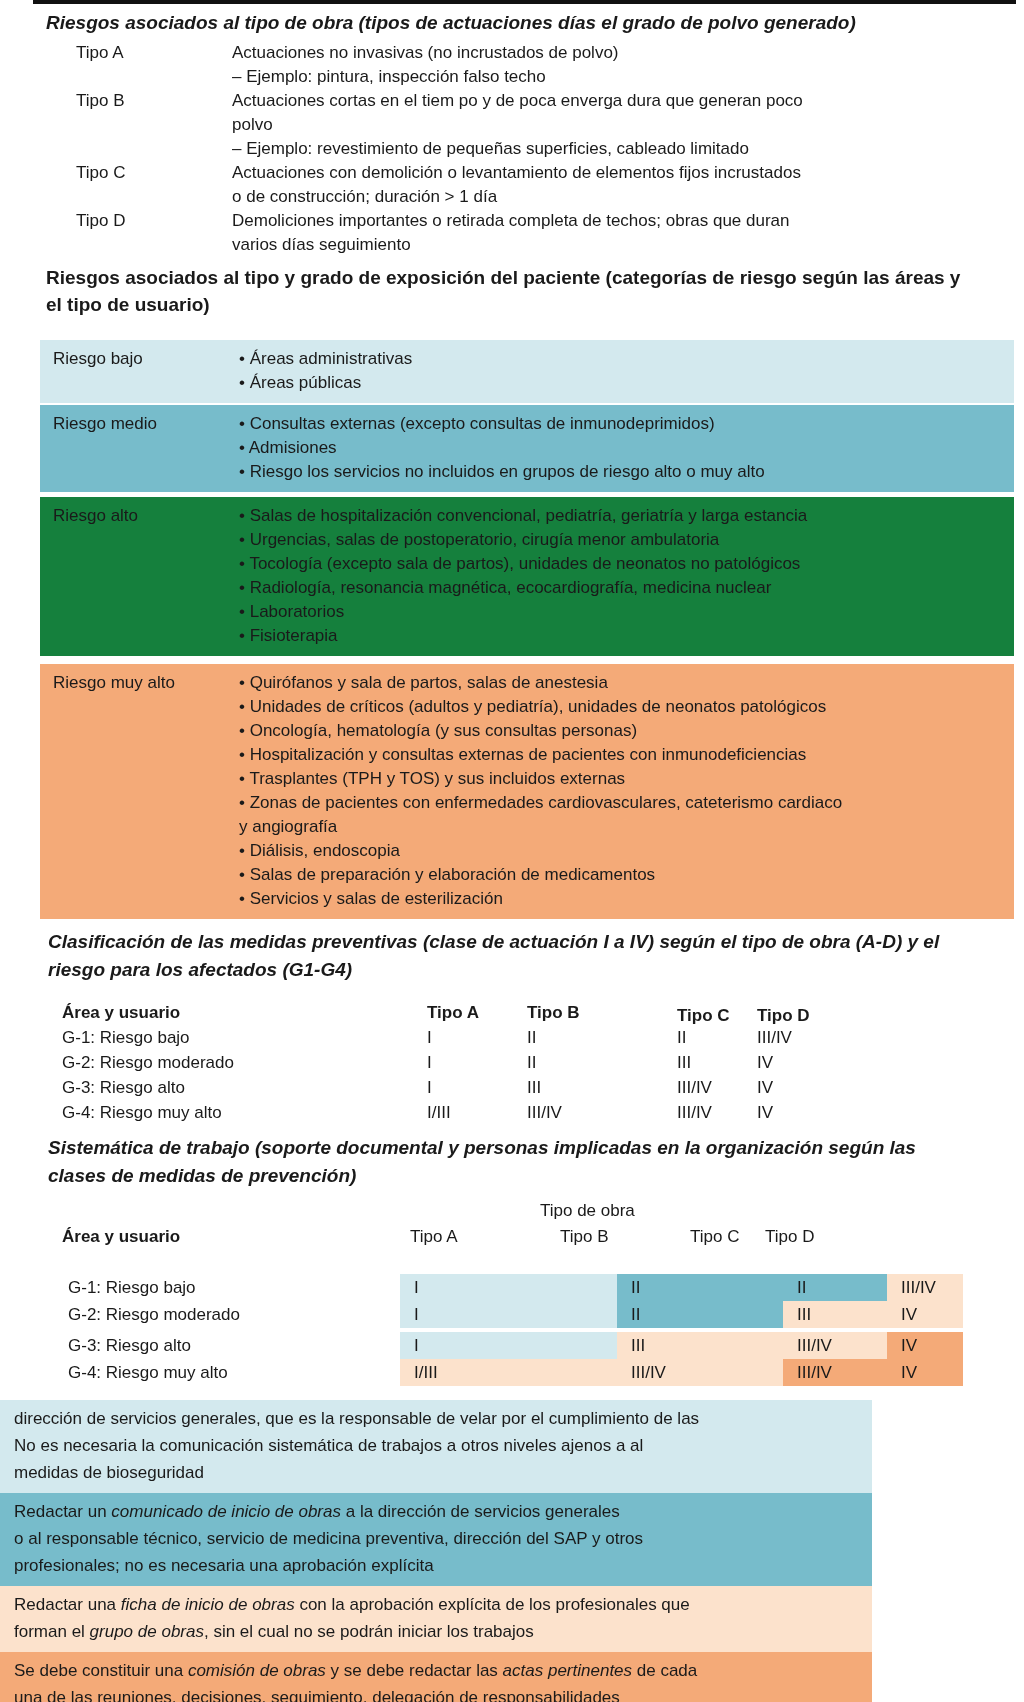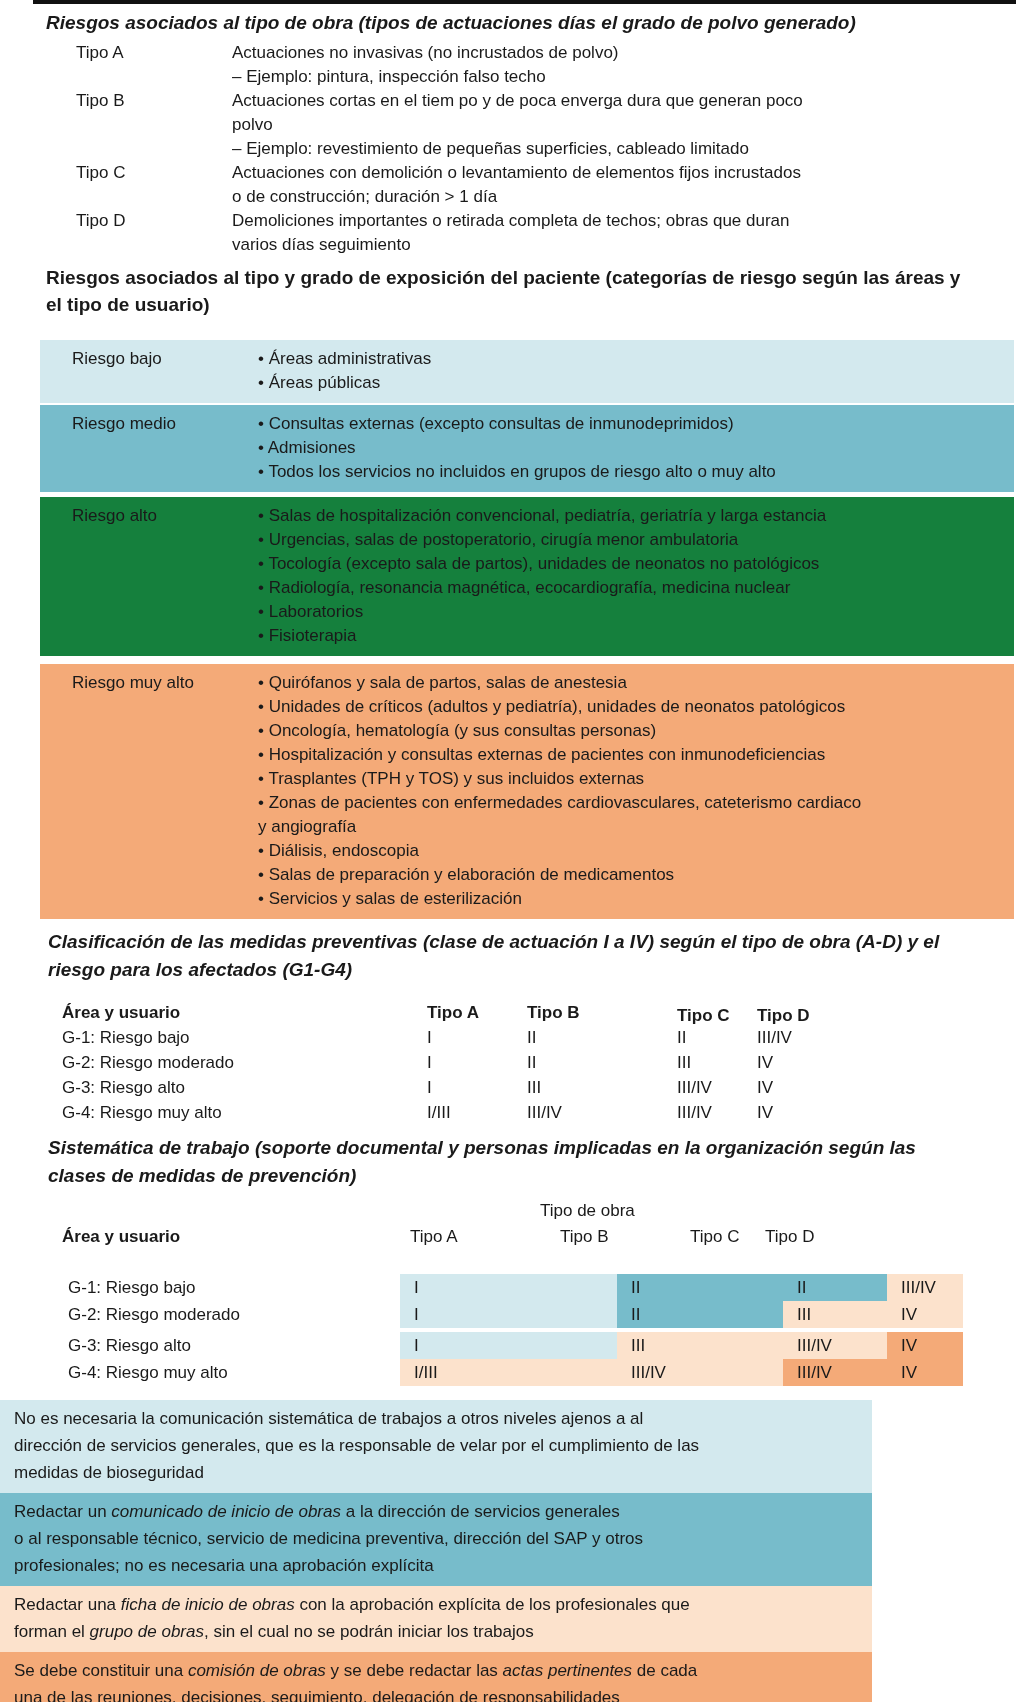--- a/index.html
+++ b/index.html
@@ -28,21 +28,21 @@
   .def-label{padding-left:76px;line-height:24px;}
   .def-line{line-height:24px;padding-right:8px;}
 
   
   .risk-table{margin:22px 10px 0 40px;width:974px;}
   .risk-group{display:flex;align-items:flex-start;}
   .risk-group[data-color="cyan"]{background:#d3e9ee;}
   .risk-group[data-color="teal"]{background:#77bccb;}
   .risk-group[data-color="peach"]{background:#15803d;}
   .risk-group[data-color="orange"]{background:#f4aa78;}
-  .risk-label{width:186px;flex:0 0 186px;padding:7px 0 0 13px;line-height:24px;margin-left:19px;}
+  .risk-label{width:186px;flex:0 0 186px;padding:7px 0 0 13px;line-height:24px;}
   .risk-items{flex:1;padding:7px 4px 8px 0;}
   .risk-item{line-height:24px;}
   .risk-item::before{content:"• ";}
   .gap2{margin-bottom:2px;}
   .gap5{margin-bottom:5px;}
   .gap8{margin-bottom:8px;}
   .risk-group[data-color="orange"] .risk-item:nth-child(2){max-width:600px;}
   .risk-group[data-color="orange"] .risk-item:nth-child(6){max-width:612px;}
 
   
@@ -132,21 +132,21 @@
       <div class="risk-items">
         <div class="risk-item">Áreas administrativas</div>
         <div class="risk-item">Áreas públicas</div>
       </div>
     </div>
     <div class="risk-group gap5" data-color="teal">
       <div class="risk-label">Riesgo medio</div>
       <div class="risk-items">
         <div class="risk-item">Consultas externas (excepto consultas de inmunodeprimidos)</div>
         <div class="risk-item">Admisiones</div>
-        <div class="risk-item">Todos los servicios no incluidos en grupos de riesgo alto o muy alto</div>
+        <div class="risk-item">Riesgo los servicios no incluidos en grupos de riesgo alto o muy alto</div>
       </div>
     </div>
     <div class="risk-group gap8" data-color="peach">
       <div class="risk-label">Riesgo alto</div>
       <div class="risk-items">
         <div class="risk-item">Salas de hospitalización convencional, pediatría, geriatría y larga estancia</div>
         <div class="risk-item">Urgencias, salas de postoperatorio, cirugía menor ambulatoria</div>
         <div class="risk-item">Tocología (excepto sala de partos), unidades de neonatos no patológicos</div>
         <div class="risk-item">Radiología, resonancia magnética, ecocardiografía, medicina nuclear</div>
         <div class="risk-item">Laboratorios</div>
@@ -246,22 +246,22 @@
       <div class="s0">G-4: Riesgo muy alto</div>
       <div class="scell sc1" data-color="peach">I/III</div>
       <div class="scell sc2" data-color="peach">III/IV</div>
       <div class="scell sc3" data-color="orange">III/IV</div>
       <div class="scell sc4" data-color="orange">IV</div>
     </div>
   </div>
 
   <div class="notes">
     <div class="note" data-color="cyan">
+      <div class="nline"><span>dirección de servicios generales, que es la responsable de velar por el cumplimiento de las</span></div>
       <div class="nline"><span>No es necesaria la comunicación sistemática de trabajos a otros niveles ajenos a al</span></div>
-      <div class="nline"><span>dirección de servicios generales, que es la responsable de velar por el cumplimiento de las</span></div>
       <div class="nline"><span>medidas de bioseguridad</span></div>
     </div>
     <div class="note" data-color="teal">
       <div class="nline"><span>Redactar un </span><span data-italic="true">comunicado de inicio de obras</span><span> a la dirección de servicios generales</span></div>
       <div class="nline"><span>o al responsable técnico, servicio de medicina preventiva, dirección del SAP y otros</span></div>
       <div class="nline"><span>profesionales; no es necesaria una aprobación explícita</span></div>
     </div>
     <div class="note" data-color="peach">
       <div class="nline"><span>Redactar una </span><span data-italic="true">ficha de inicio de obras</span><span> con la aprobación explícita de los profesionales que</span></div>
       <div class="nline"><span>forman el </span><span data-italic="true">grupo de obras</span><span>, sin el cual no se podrán iniciar los trabajos</span></div>

